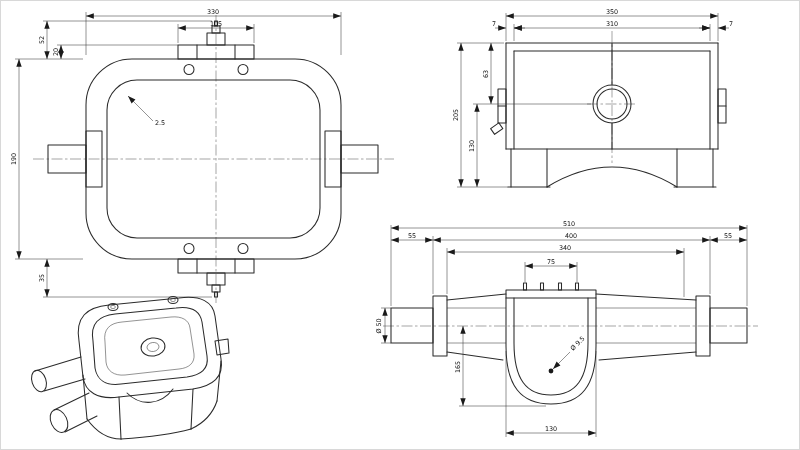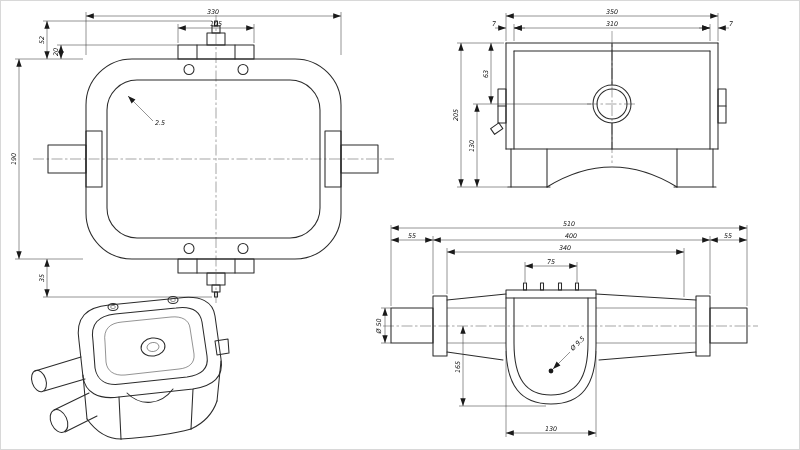--- a/index.html
+++ b/index.html
@@ -1,16 +1,16 @@
 <!DOCTYPE html>
 <html><head>
 <meta charset="utf-8">
 <style>
   html,body{margin:0;padding:0;background:#efefef;}
-  .canvas{width:800px;height:450px;background:#ffffff;border:1px solid #d8d8d8;box-sizing:border-box;position:relative;overflow:hidden;font-family:"Liberation Sans",sans-serif;font-style:italic;}
+  .canvas{width:800px;height:450px;background:#ffffff;border:1px solid #d8d8d8;box-sizing:border-box;position:relative;overflow:hidden;font-family:"Liberation Sans",sans-serif;}
   svg{position:absolute;left:0;top:0;display:block;}
   .o{fill:none;stroke:#2b2b2b;stroke-width:1.05;stroke-linecap:round;stroke-linejoin:round;}
   .t{fill:none;stroke:#3a3a3a;stroke-width:0.55;}
   .c{fill:none;stroke:#4a4a4a;stroke-width:0.5;stroke-dasharray:11 2.5 2.5 2.5;}
   text.d{font-family:"DejaVu Sans",sans-serif;font-size:6.4px;fill:#111;text-anchor:middle;}
 </style>
 </head>
 <body>
 
 <div class="canvas">

